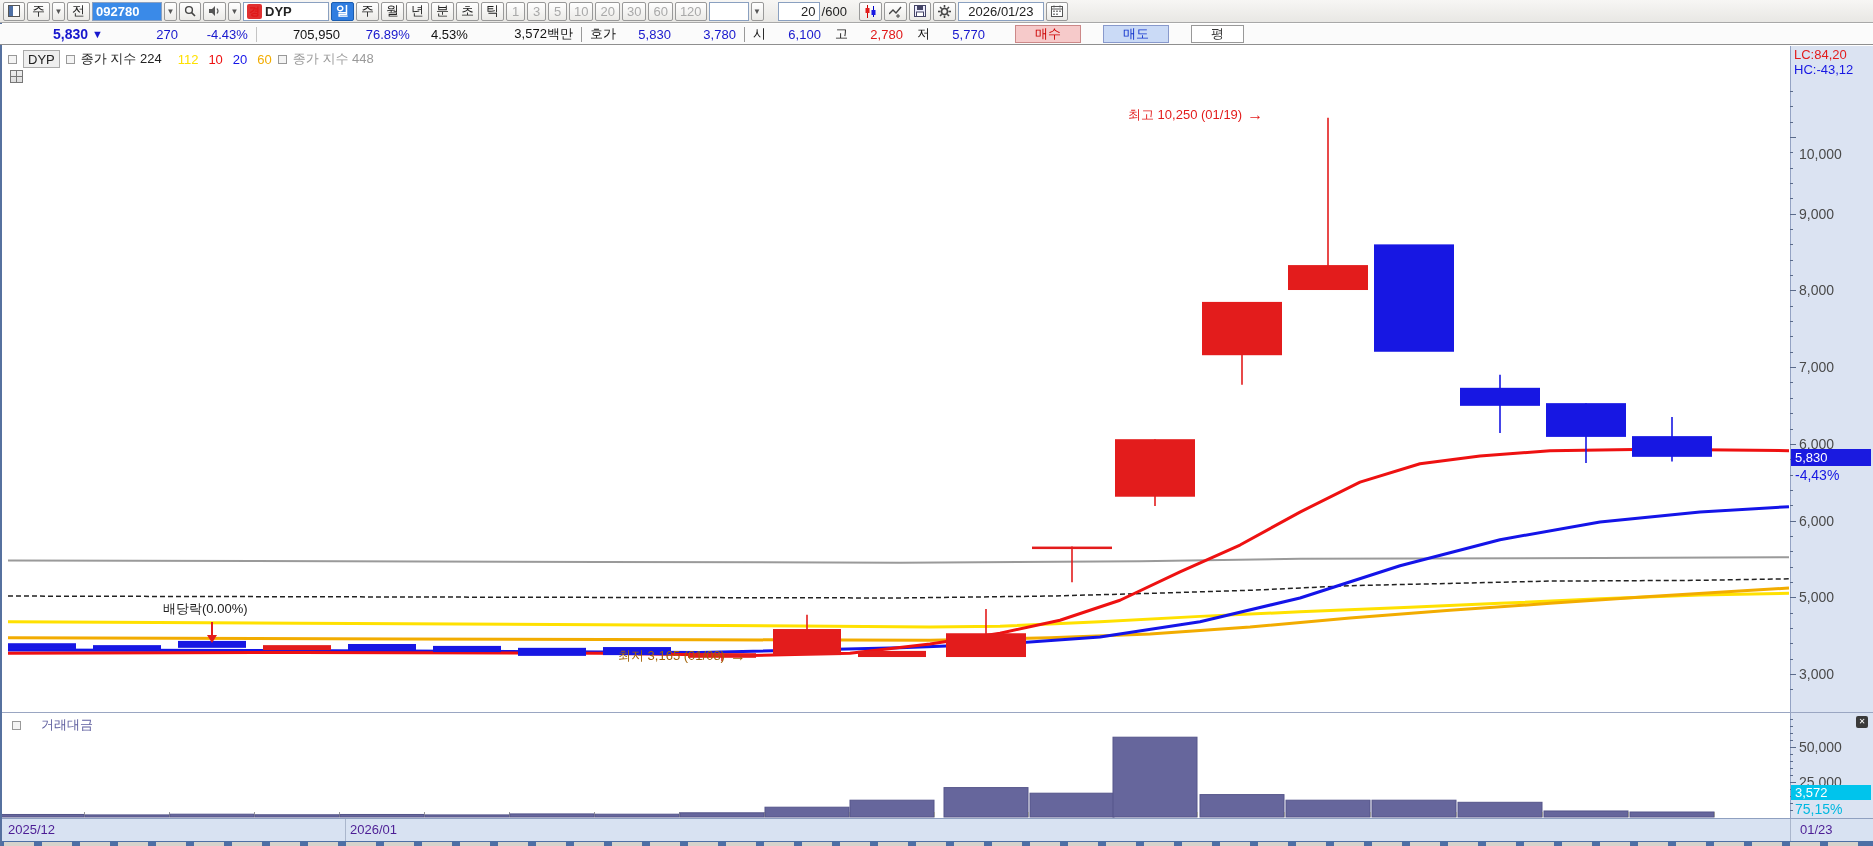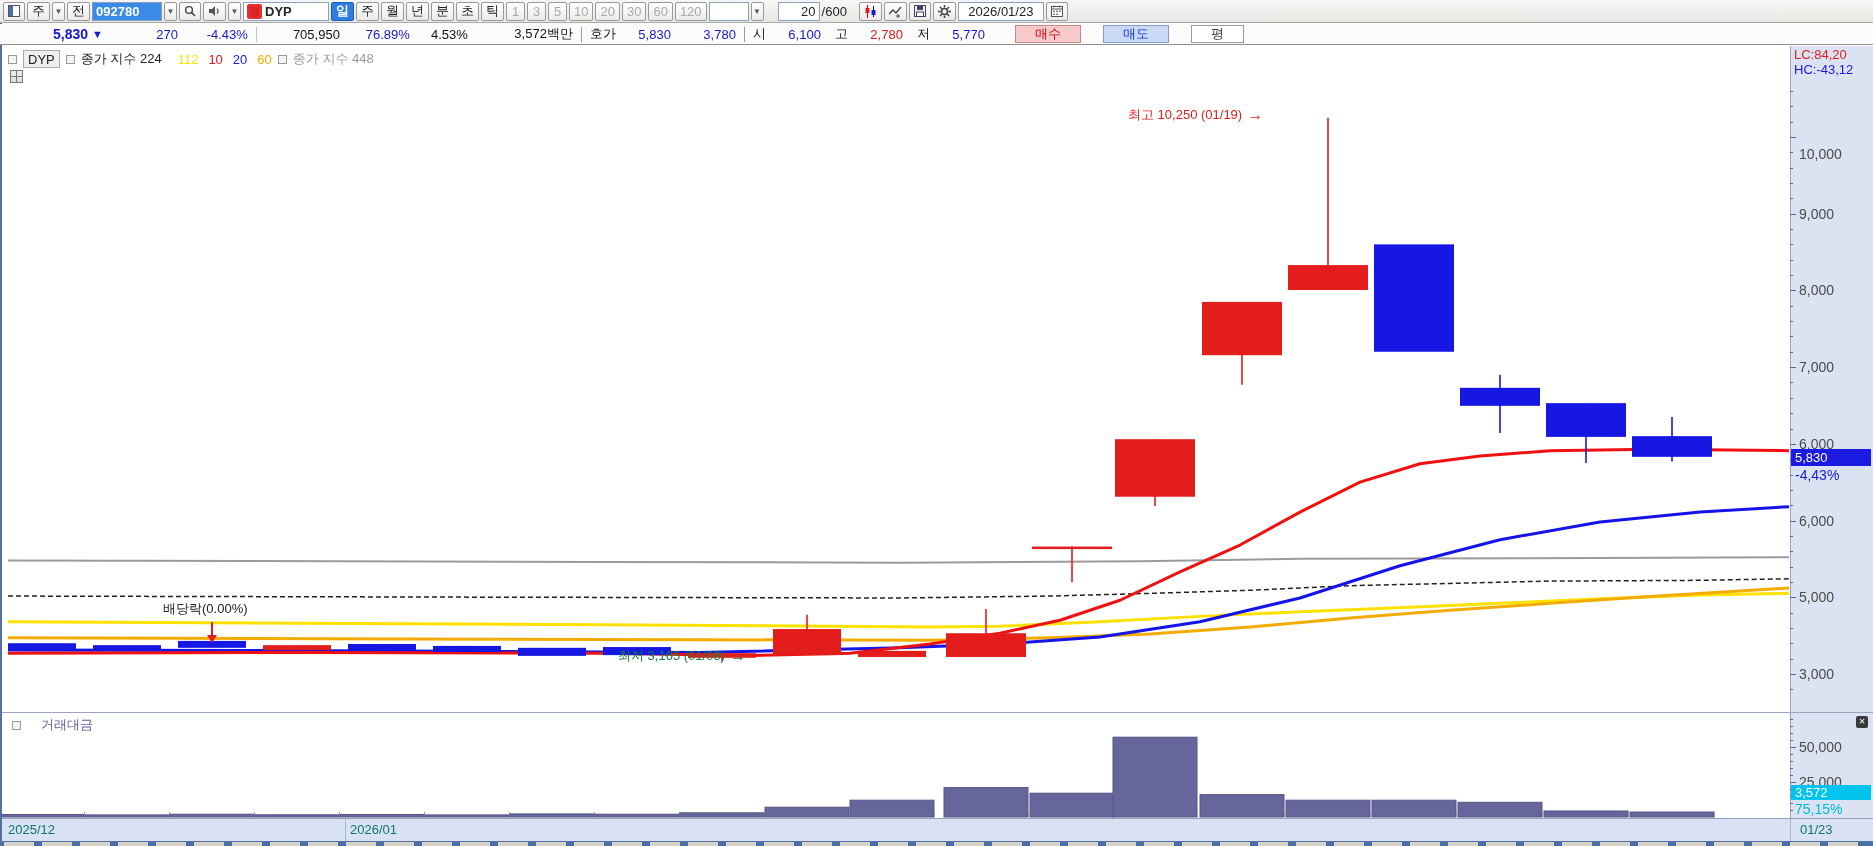--- a/index.html
+++ b/index.html
@@ -56,21 +56,21 @@
     font-size:13px;display:flex;align-items:center;padding-left:4px;box-sizing:border-box;}
   .vbadge{position:absolute;left:1791px;width:80px;height:15px;background:#00c4ec;color:#fff;
     font-size:13px;display:flex;align-items:center;padding-left:4px;box-sizing:border-box;}
   .lchc{position:absolute;left:1794px;font-size:13px;line-height:15px;white-space:nowrap;}
   .divider{position:absolute;background:#9aa6c2;}
   .vollabel{position:absolute;left:12px;top:716px;display:flex;align-items:center;gap:20px;
     color:#6060a0;font-size:13px;}
   .vclose{position:absolute;left:1856px;top:716px;width:12px;height:12px;background:#3a3a3a;
     border-radius:2px;color:#fff;font-size:8px;line-height:12px;text-align:center;}
   .daterow{position:absolute;left:0;top:818px;width:1873px;height:23px;background:#d8e2f2;
-    border-top:1px solid #8fa0c0;box-sizing:border-box;font-size:13px;color:#0f766e;}
+    border-top:1px solid #8fa0c0;box-sizing:border-box;font-size:13px;color:#4c1d95;}
   .daterow .dlabel{position:absolute;top:3px;}
   .dsep{position:absolute;top:0;width:1px;height:22px;background:#aab6cc;}
   .bottomstrip{position:absolute;left:0;top:841px;width:1873px;height:5px;background:#4d6fa5;}
   .bottomstrip .btns{position:absolute;left:4px;top:1px;width:1860px;height:4px;
     background:repeating-linear-gradient(90deg,#d6d3cb 0 30px,rgba(0,0,0,0) 30px 38px);}
   .ledge{position:absolute;left:0;top:0;width:2px;height:846px;background:#56719f;}
 </style>
 </head>
 <body>
 
@@ -171,21 +171,21 @@
     </div>
     <div class="grid-icon"></div>
 
     <div class="anno" style="left:1128px;top:106px;color:#e31c1c">
       <span>최고 10,250 (01/19)</span>
       <span style="font-size:16px;font-weight:700">→</span>
     </div>
     <div class="anno" style="left:163px;top:600px;color:#222">
       <span>배당락(0.00%)</span>
     </div>
-    <div class="anno" style="left:618px;top:647px;color:#15803d;z-index:3">
+    <div class="anno" style="left:618px;top:647px;color:#a16207;z-index:3">
       <span>최저 3,165 (01/08)</span>
       <span style="font-size:16px;font-weight:700">→</span>
     </div>
 
     <div class="margin"></div>
     <div class="lchc" style="top:47px;color:#e31c1c">LC:84,20</div>
     <div class="lchc" style="top:62px;color:#1717e3">HC:-43,12</div>
     <div id="axis-ticks">
         <div class="mt-line" style="left: 1790px; top: 689.2px; width: 3px; height: 1px;"></div>
         <div class="mt-line" style="left: 1790px; top: 673.9px; width: 3px; height: 1px;"></div>

